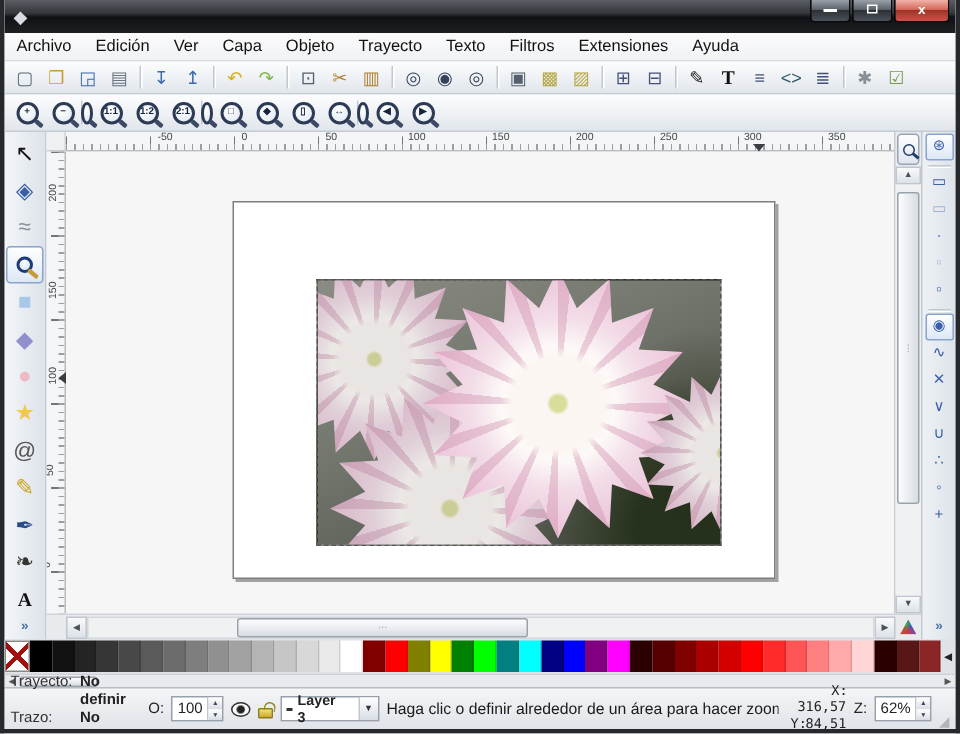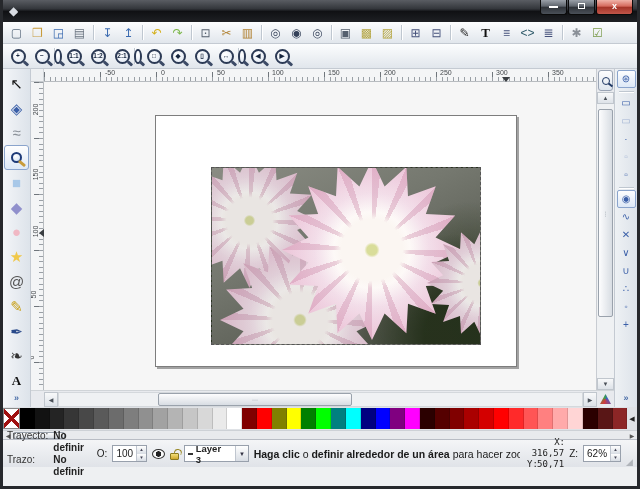--- a/index.html
+++ b/index.html
@@ -140,39 +140,61 @@
   .spin .arrows{display:flex;flex-direction:column;border-left:1px solid #c0c6cf;}
   .spin .arrows i{width:9px;flex:1;font-size:4.5px;line-height:7px;text-align:center;font-style:normal;background:linear-gradient(#fefefe,#d8dde4);color:#445;}
   .eyeicon{width:14px;height:10px;border:1.5px solid #333;border-radius:50%;background:radial-gradient(circle,#222 0 2.5px,#fafafa 3px);}
   .lockicon{width:10px;height:7px;background:linear-gradient(#f3df7a,#cfa82c);border:1px solid #8a7a20;border-radius:1px;position:relative;margin-top:5px;}
   .lockicon::before{content:"";position:absolute;left:3px;top:-5px;width:6px;height:5px;border:1.5px solid #9a8a2a;border-bottom:none;border-radius:4px 4px 0 0;transform:rotate(10deg);}
   .layersel{display:inline-flex;align-items:center;border:1px solid #98a0ac;background:#fff;height:17px;}
   .layersel .chip{width:5px;height:2px;background:#333;margin:0 3px;}
   .layersel .lval{font-size:9.5px;font-weight:bold;padding-right:10px;}
   .layersel .drop{width:14px;height:100%;border-left:1px solid #c0c6cf;background:linear-gradient(#fefefe,#d8dde4);font-size:6px;display:flex;align-items:center;justify-content:center;color:#334;}
   .statusmsg{flex:1 1 auto;white-space:nowrap;overflow:hidden;font-size:10.5px;color:#1a1a1a;}
-  .statusmsg b{font-weight:bold;}
+  .statusmsg b{font-weight:normal;}
   .coords{font-family:"DejaVu Sans Mono",monospace;font-size:9px;line-height:11px;color:#222;text-align:right;}
   .coords .cl{display:inline-block;width:10px;text-align:left;}
   .grip{color:#b0b4ba;font-size:9px;align-self:flex-end;}
 </style>
 </head>
 <body>
 
 <div class="window">
 
   <div class="titlebar">
     <span class="appicon">◆</span>
     <span class="winbtns">
       <span class="winbtn"><span class="mline"></span></span>
       <span class="winbtn"><span class="rbox"></span></span>
       <span class="winbtn close">x</span>
     </span>
   </div>
 
+  <div class="menubar">
+
+      <span class="menuitem">Archivo</span>
+
+      <span class="menuitem">Edición</span>
+
+      <span class="menuitem">Ver</span>
+
+      <span class="menuitem">Capa</span>
+
+      <span class="menuitem">Objeto</span>
+
+      <span class="menuitem">Trayecto</span>
+
+      <span class="menuitem">Texto</span>
+
+      <span class="menuitem">Filtros</span>
+
+      <span class="menuitem">Extensiones</span>
+
+      <span class="menuitem">Ayuda</span>
+    </div>
 
   <div class="toolbar row1">
 
       <span class="tbtn">
         <i class="g" style="color: rgb(90, 107, 125);">▢</i>
       </span>
 
       <span class="tbtn">
         <i class="g" style="color: rgb(200, 156, 60);">❒</i>
       </span>
@@ -714,21 +736,21 @@
     <span class="eyeicon"></span>
     <span class="lockicon"></span>
     <span class="layersel">
       <span class="chip"></span>
       <span class="lval">Layer 3</span>
       <span class="drop">▼</span>
     </span>
     <span class="statusmsg"><b>Haga clic</b><span> o </span><b>definir alrededor de un área</b><span> para hacer zoom, ...</span></span>
     <span class="coords">
       <span class="cl">X:</span><span>316,57</span><br>
-      <span class="cl">Y:</span><span>50,71</span>
+      <span class="cl">Y:</span><span>84,51</span>
     </span>
     <span>Z:</span>
     <span class="spin">
       <span class="val">62%</span>
       <span class="arrows">
           <i>▲</i>
           <i>▼</i>
         </span>
     </span>
     <span class="grip">◢</span>

